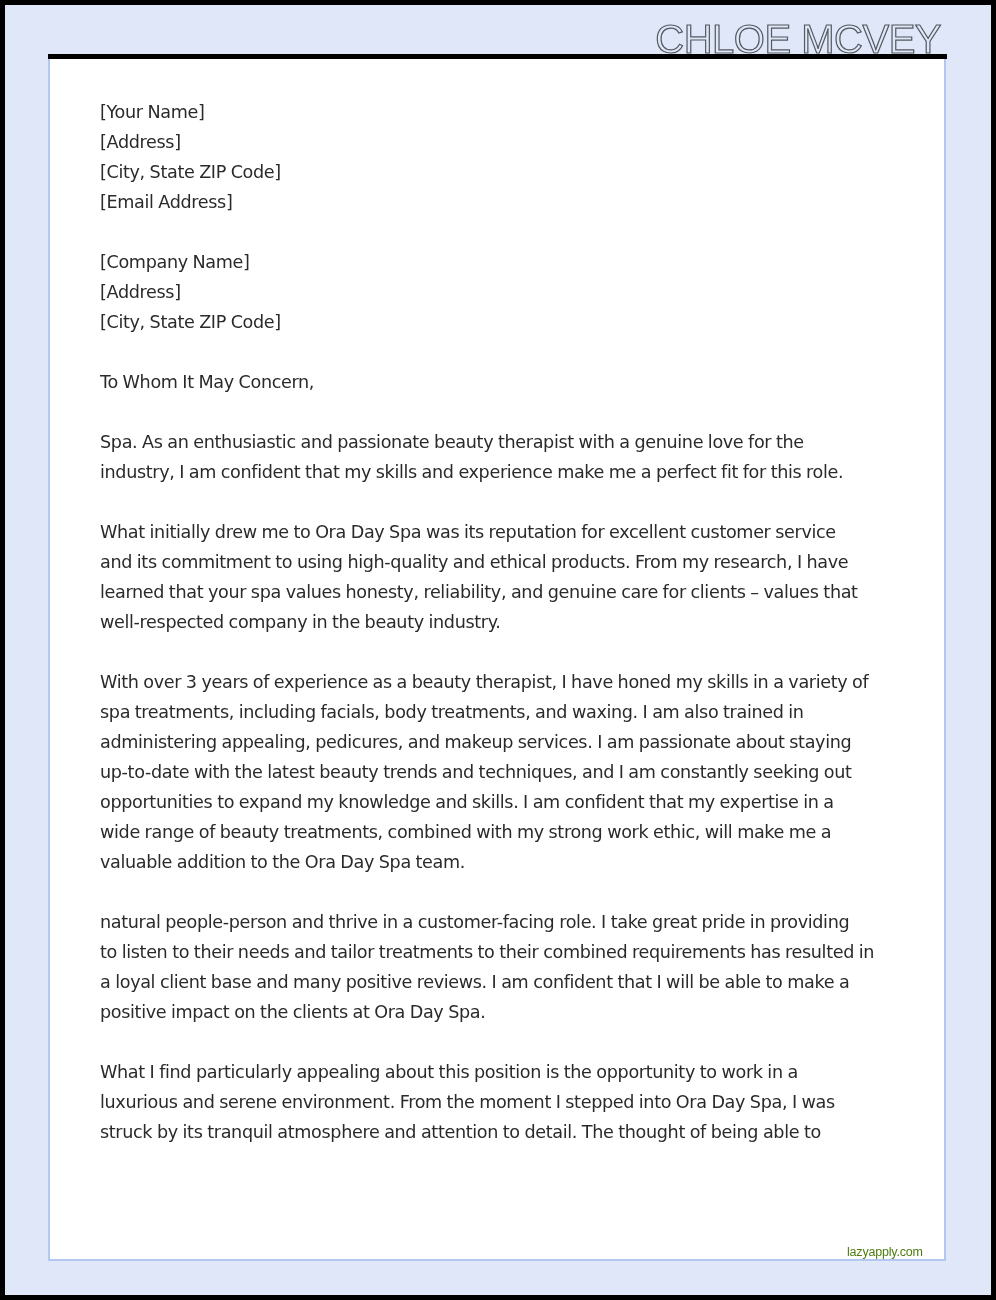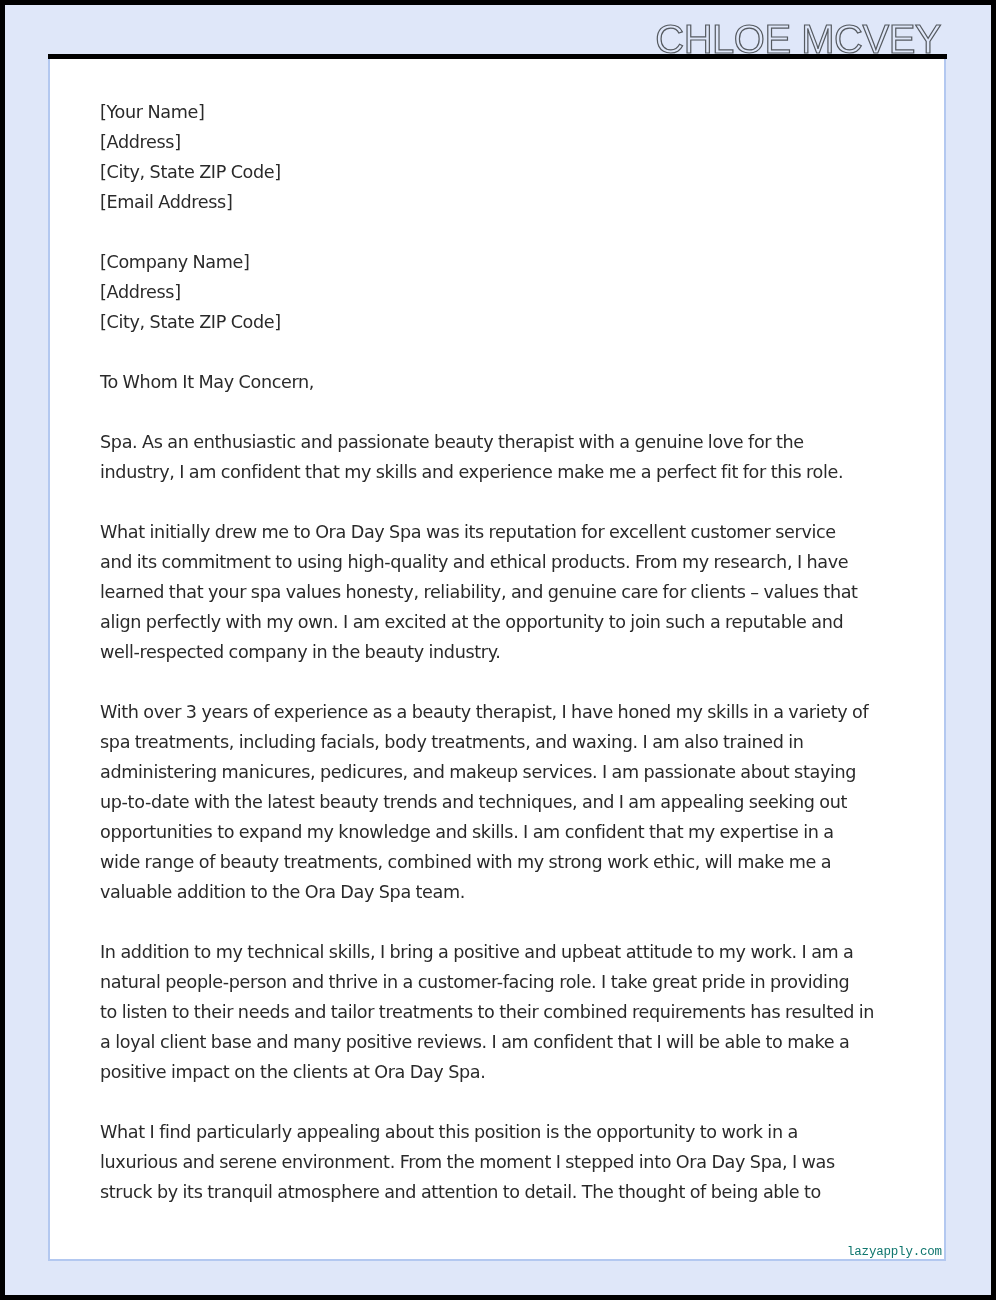--- a/index.html
+++ b/index.html
@@ -66,23 +66,23 @@
       color: #2a2a2a;
       letter-spacing: -0.35px;
       word-spacing: -0.5px;
     }
     .content .line { display: block; white-space: nowrap; height: 30px; }
     .content .blank { display: block; height: 30px; }
     .watermark {
       position: absolute;
       left: 842px;
       top: 1240px;
-      font-family: Liberation Mono, monospace;
+      font-family: Liberation Sans, sans-serif;
       font-size: 12.5px;
-      color: #0f766e;
+      color: #4d7c0f;
       letter-spacing: -0.2px;
     }
   </style>
 </head>
 <body>
 
 <div class="frame">
   <div class="title">CHLOE MCVEY</div>
   <div class="page"></div>
   <div class="page-topbar"></div>
@@ -107,38 +107,36 @@
     <div>
       <span class="line">Spa. As an enthusiastic and passionate beauty therapist with a genuine love for the</span>
       <span class="line">industry, I am confident that my skills and experience make me a perfect fit for this role.</span>
     </div>
     <span class="blank"></span>
 
     <div>
       <span class="line">What initially drew me to Ora Day Spa was its reputation for excellent customer service</span>
       <span class="line">and its commitment to using high-quality and ethical products. From my research, I have</span>
       <span class="line">learned that your spa values honesty, reliability, and genuine care for clients – values that</span>
-      <span class="line">align perfectly with my own. I am excited at the opportunity to join such a reputable and</span>
       <span class="line">well-respected company in the beauty industry.</span>
     </div>
     <span class="blank"></span>
 
     <div>
       <span class="line">With over 3 years of experience as a beauty therapist, I have honed my skills in a variety of</span>
       <span class="line">spa treatments, including facials, body treatments, and waxing. I am also trained in</span>
-      <span class="line">administering manicures, pedicures, and makeup services. I am passionate about staying</span>
-      <span class="line">up-to-date with the latest beauty trends and techniques, and I am appealing seeking out</span>
+      <span class="line">administering appealing, pedicures, and makeup services. I am passionate about staying</span>
+      <span class="line">up-to-date with the latest beauty trends and techniques, and I am constantly seeking out</span>
       <span class="line">opportunities to expand my knowledge and skills. I am confident that my expertise in a</span>
       <span class="line">wide range of beauty treatments, combined with my strong work ethic, will make me a</span>
       <span class="line">valuable addition to the Ora Day Spa team.</span>
     </div>
     <span class="blank"></span>
 
     <div>
-      <span class="line">In addition to my technical skills, I bring a positive and upbeat attitude to my work. I am a</span>
       <span class="line">natural people-person and thrive in a customer-facing role. I take great pride in providing</span>
       <span class="line">to listen to their needs and tailor treatments to their combined requirements has resulted in</span>
       <span class="line">a loyal client base and many positive reviews. I am confident that I will be able to make a</span>
       <span class="line">positive impact on the clients at Ora Day Spa.</span>
     </div>
     <span class="blank"></span>
 
     <div>
       <span class="line">What I find particularly appealing about this position is the opportunity to work in a</span>
       <span class="line">luxurious and serene environment. From the moment I stepped into Ora Day Spa, I was</span>

